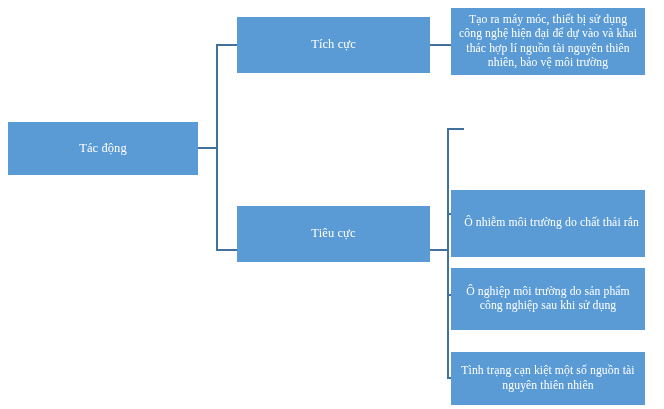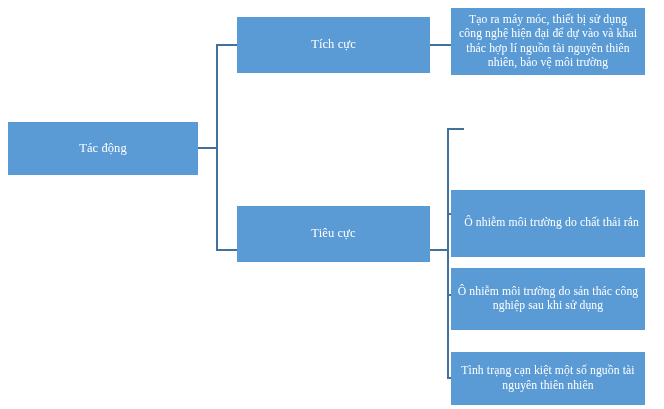--- a/index.html
+++ b/index.html
@@ -119,20 +119,20 @@
   <div class="node n-leaf n-leaf-1" style="background:#5B9BD5">
     <span class="node-label">Tạo ra máy móc, thiết bị sử dụng công nghệ hiện đại để dự vào và khai thác hợp lí nguồn tài nguyên thiên nhiên, bảo vệ môi trường</span>
   </div>
 
 
   <div class="node n-leaf n-leaf-3" style="background:#5B9BD5">
     <span class="node-label">Ô nhiễm môi trường do chất thải rắn</span>
   </div>
 
   <div class="node n-leaf n-leaf-4" style="background:#5B9BD5">
-    <span class="node-label">Ô nhiễm môi trường do sản thác công nghiệp sau khi sử dụng</span>
+    <span class="node-label">Ô nghiệp môi trường do sản phẩm công nghiệp sau khi sử dụng</span>
   </div>
 
   <div class="node n-leaf n-leaf-5" style="background:#5B9BD5">
     <span class="node-label">Tình trạng cạn kiệt một số nguồn tài nguyên thiên nhiên</span>
   </div>
 
 </div>
 
 </body></html>

